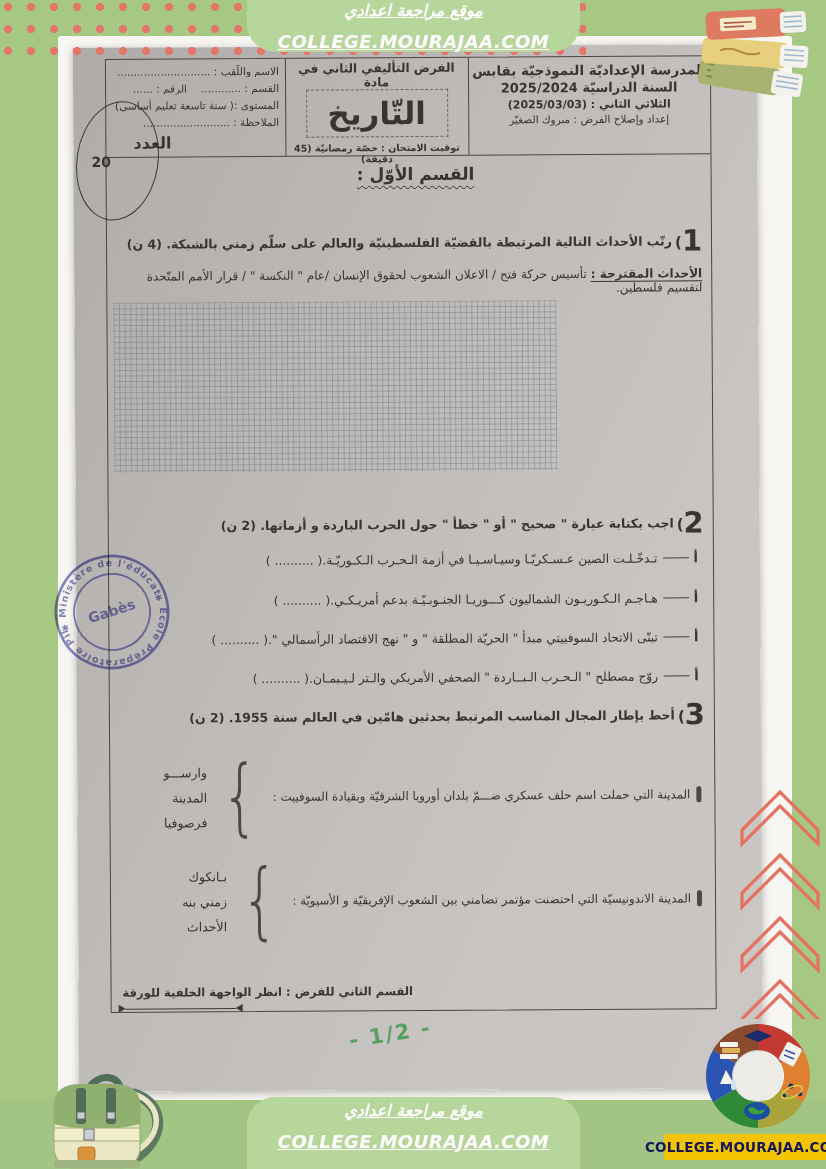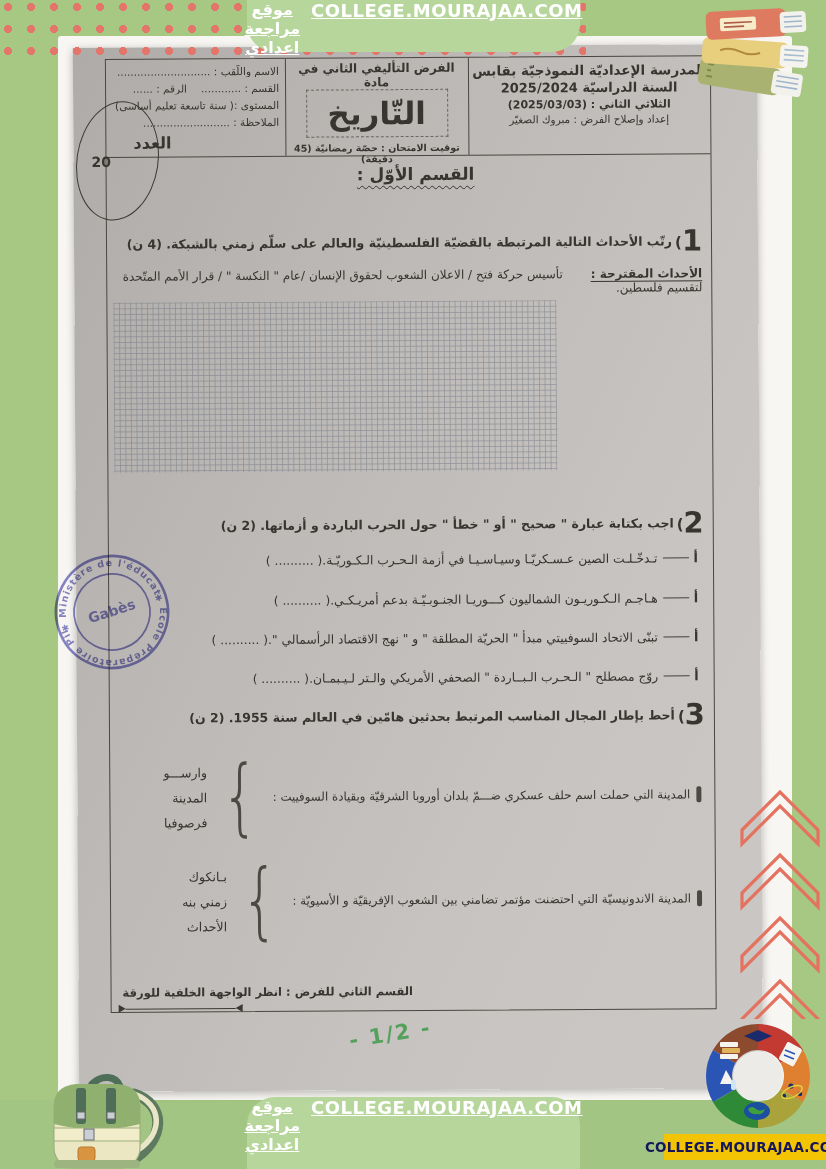--- a/index.html
+++ b/index.html
@@ -5,21 +5,21 @@
   html,body{margin:0;padding:0;}
   body{font-family:"DejaVu Sans", sans-serif;}
   #canvas{position:relative;width:826px;height:1169px;overflow:hidden;background:#a7c882;}
   .abs{position:absolute;}
 
   
   .dots{left:0;top:0;width:586px;height:58px;z-index:3;
     background-image:radial-gradient(circle 4px at 8px 7px,#e4756b 97%,transparent 100%);
     background-size:23px 22px;}
   .banner{left:247px;width:333px;background:#b7d69b;z-index:6;text-align:center;
-    display:flex;justify-content:center;gap:11px;}
+    display:flex;flex-direction:column;justify-content:center;gap:11px;font-style:italic;}
   .banner.top{top:0;height:52px;border-radius:0 0 28px 28px;}
   .banner.bottom{top:1097px;height:72px;border-radius:28px 28px 0 0;padding-bottom:14px;box-sizing:border-box;}
   .banner .t1{color:#ffffff;font-weight:bold;font-size:16px;text-decoration:underline;}
   .banner .t2{color:#ffffff;font-weight:bold;font-size:18px;text-decoration:underline;letter-spacing:.5px;}
   .greenband{left:0;top:1100px;width:826px;height:69px;background:#a3c583;z-index:2;}
 
   
   .sheet{left:58px;top:36px;width:734px;height:1066px;background:#f7f6f2;z-index:1;border-radius:3px;}
   .paper{left:76px;top:46px;width:684px;height:1044px;z-index:2;transform:rotate(-0.35deg);
     background:linear-gradient(115deg,#aeaba8 0%,#bcb9b6 35%,#c7c4c1 70%,#cac7c4 100%);
@@ -52,21 +52,21 @@
   .section-title{left:0;top:118px;width:100%;text-align:center;font-weight:bold;font-size:17px;}
   .section-title span{text-decoration:underline;text-decoration-style:wavy;text-decoration-thickness:1px;text-underline-offset:5px;}
 
   .qrow{display:flex;direction:rtl;align-items:center;gap:3px;}
   .qnum-wrap{direction:ltr;unicode-bidi:isolate;display:inline-flex;align-items:flex-end;flex:none;}
   .qp{font-size:15px;font-weight:bold;transform:translateY(-1px);}
   .qn{font-size:29px;font-weight:bold;line-height:.75;}
   .qtext{font-size:12.5px;font-weight:bold;}
   .q1row{left:50px;top:186px;width:578px;}
   .events{left:36px;top:222px;width:592px;font-size:12px;direction:rtl;}
-  .events .lbl{font-weight:bold;text-decoration:underline;text-underline-offset:3px;margin-left:24px;}
+  .events .lbl{font-weight:bold;text-decoration:underline;text-underline-offset:3px;}
   .grid{left:39px;top:255px;width:443px;height:170px;opacity:.55;
     background-image:linear-gradient(to right,rgba(95,105,120,.7) 1px,transparent 1px),
                      linear-gradient(to bottom,rgba(95,105,120,.7) 1px,transparent 1px);
     background-size:5.6px 5.6px;}
 
   .q2row{left:50px;top:468px;width:578px;}
   .tf-row{position:absolute;left:60px;width:562px;direction:rtl;display:flex;align-items:center;gap:5px;}
   .tf-marker{font-weight:bold;font-size:13px;flex:none;}
   .tf-dash{flex:none;width:26px;border-top:1.6px solid #45413d;}
   .tf-text{font-size:12.3px;}

